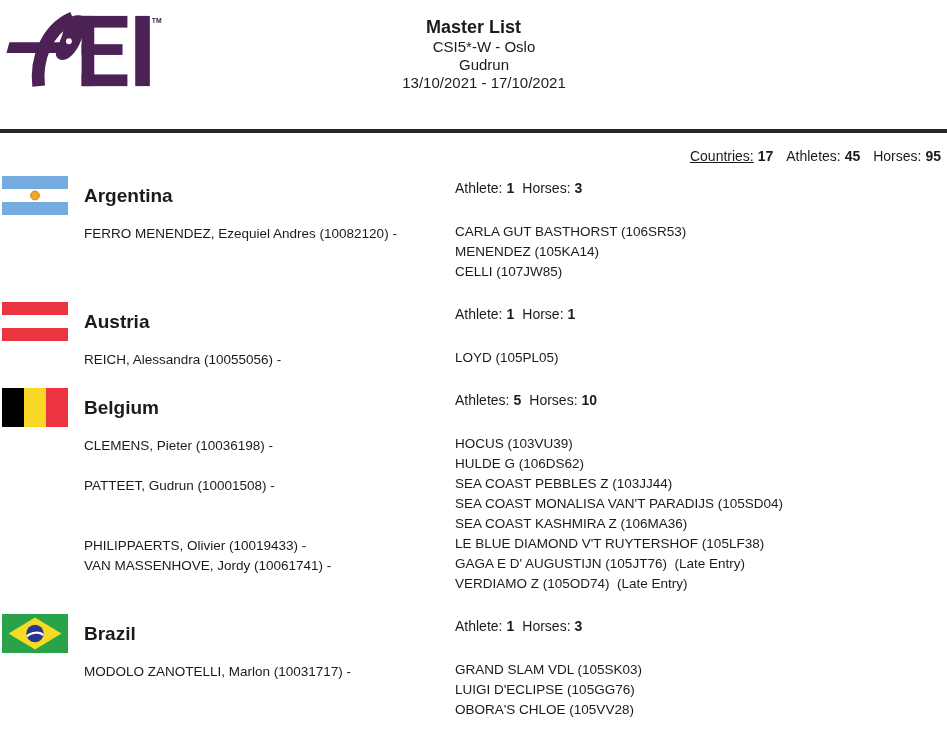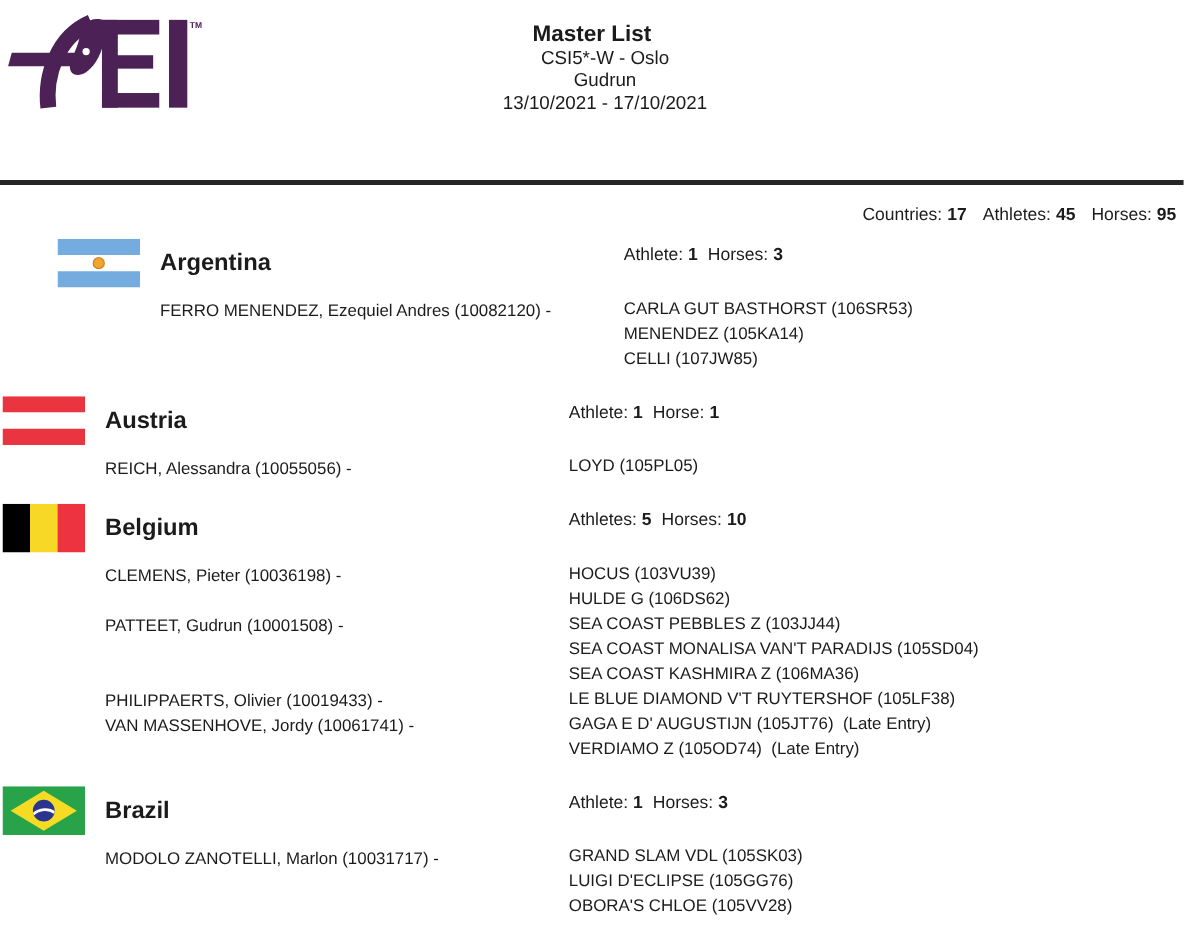--- a/index.html
+++ b/index.html
@@ -5,38 +5,38 @@
 <style>
   html,body{margin:0;padding:0;}
   body{
     width:947px;min-height:752px;background:#ffffff;color:#1b1b1b;
     font-family:"Liberation Sans","DejaVu Sans",sans-serif;
     -webkit-font-smoothing:antialiased;
   }
   .page{position:relative;width:947px;min-height:752px;background:#fff;}
 
   
-  .doc-header{position:relative;height:144px;}
+  .doc-header{position:relative;height:129px;}
   .logo{position:absolute;left:6px;top:12px;width:157px;height:79px;}
   .logo svg{display:block;}
   .header-center{text-align:center;padding-top:17px;}
   .doc-title{font-size:18px;font-weight:bold;line-height:21px;}
   .doc-sub{font-size:15px;line-height:18px;padding-left:21px;}
 
   .divider{height:4px;background:#262626;width:947px;}
 
   
   .summary{text-align:right;font-size:14px;padding:15px 6px 0 0;}
   .summary .lbl{margin-left:9px;}
-  .summary .lbl:first-child{margin-left:0;}
+  .summary .lbl:first-child{margin-left:0;text-decoration:underline;}
   .summary .val{font-weight:bold;margin-left:4px;}
 
   
   section.country{margin-top:20px;}
-  section.country.first{margin-top:12px;padding-left:44px;}
+  section.country.first{margin-top:12px;}
   .country-head{position:relative;height:40px;}
   .flag{position:absolute;left:2px;top:0;width:66px;height:39px;}
   .flag svg{display:block;}
   .country-name{position:absolute;left:84px;top:0;margin:0;font-size:19px;font-weight:bold;line-height:40px;white-space:nowrap;}
   .counts{position:absolute;left:455px;top:4px;font-size:14px;white-space:nowrap;}
   .counts .lbl{margin-left:8px;}
   .counts .lbl:first-child{margin-left:0;margin-top:17px;}
   .counts .val{font-weight:bold;margin-left:4px;}
 
   .athletes{margin-top:6px;}

